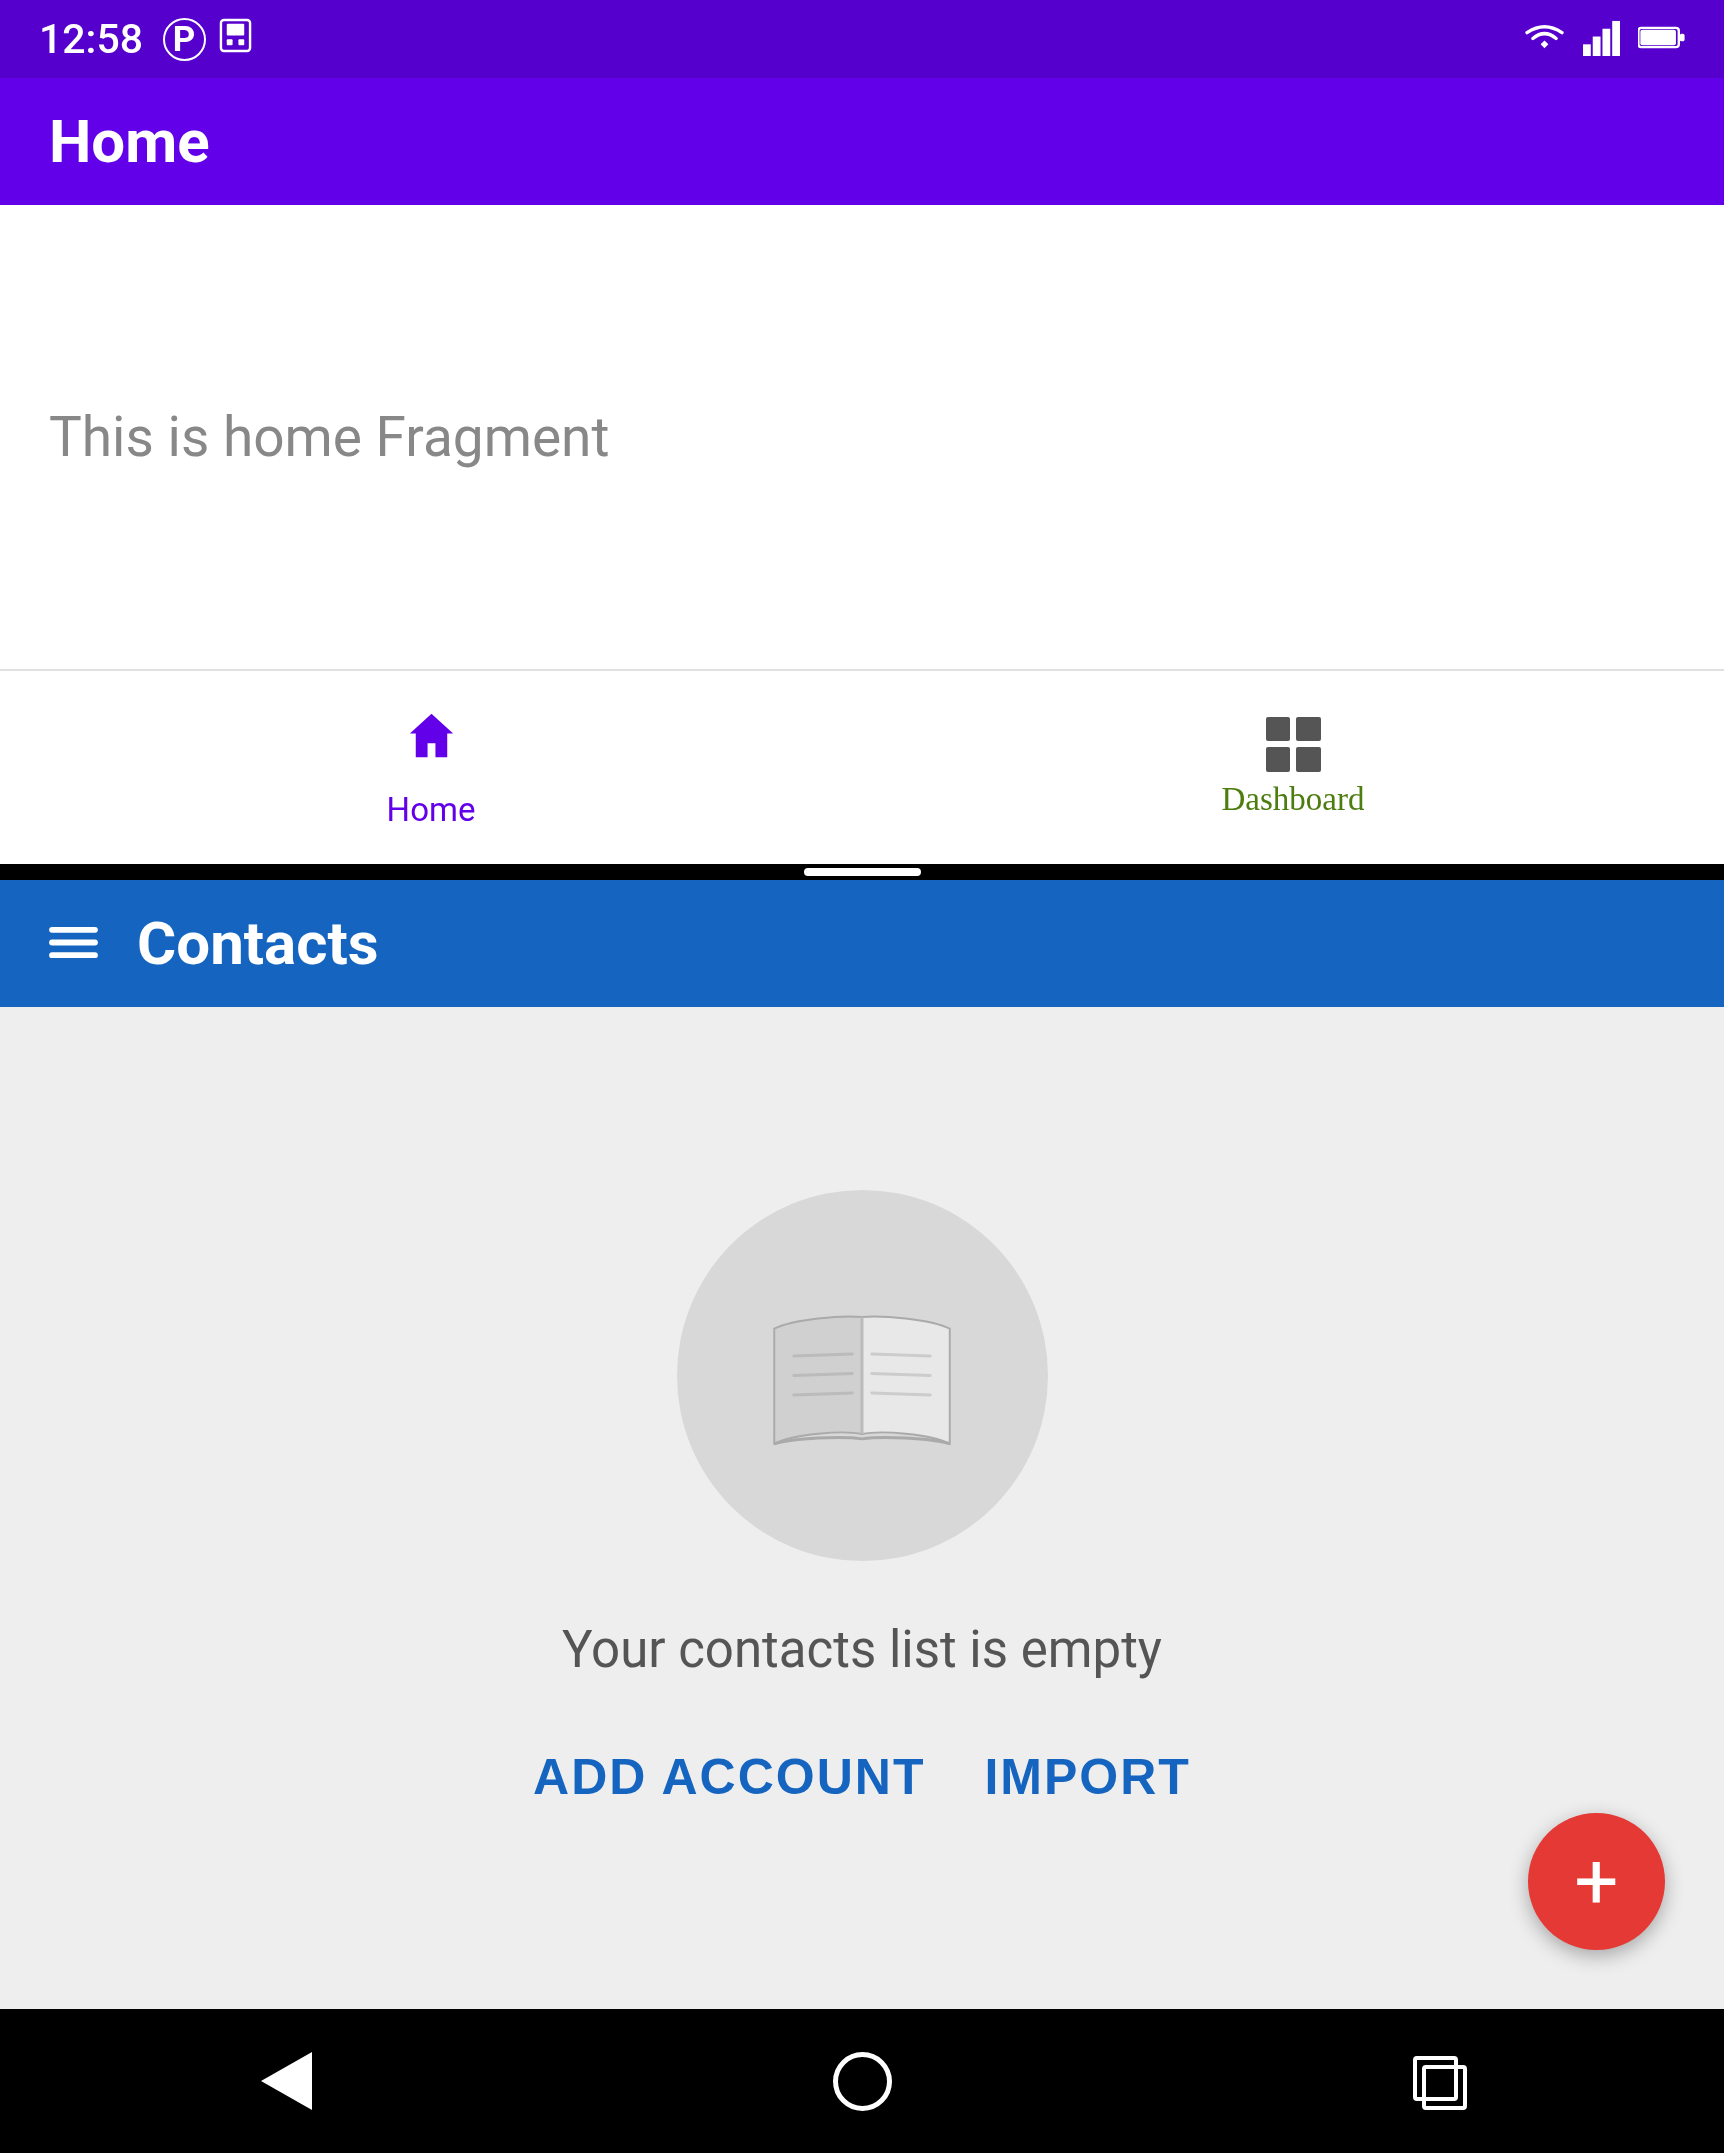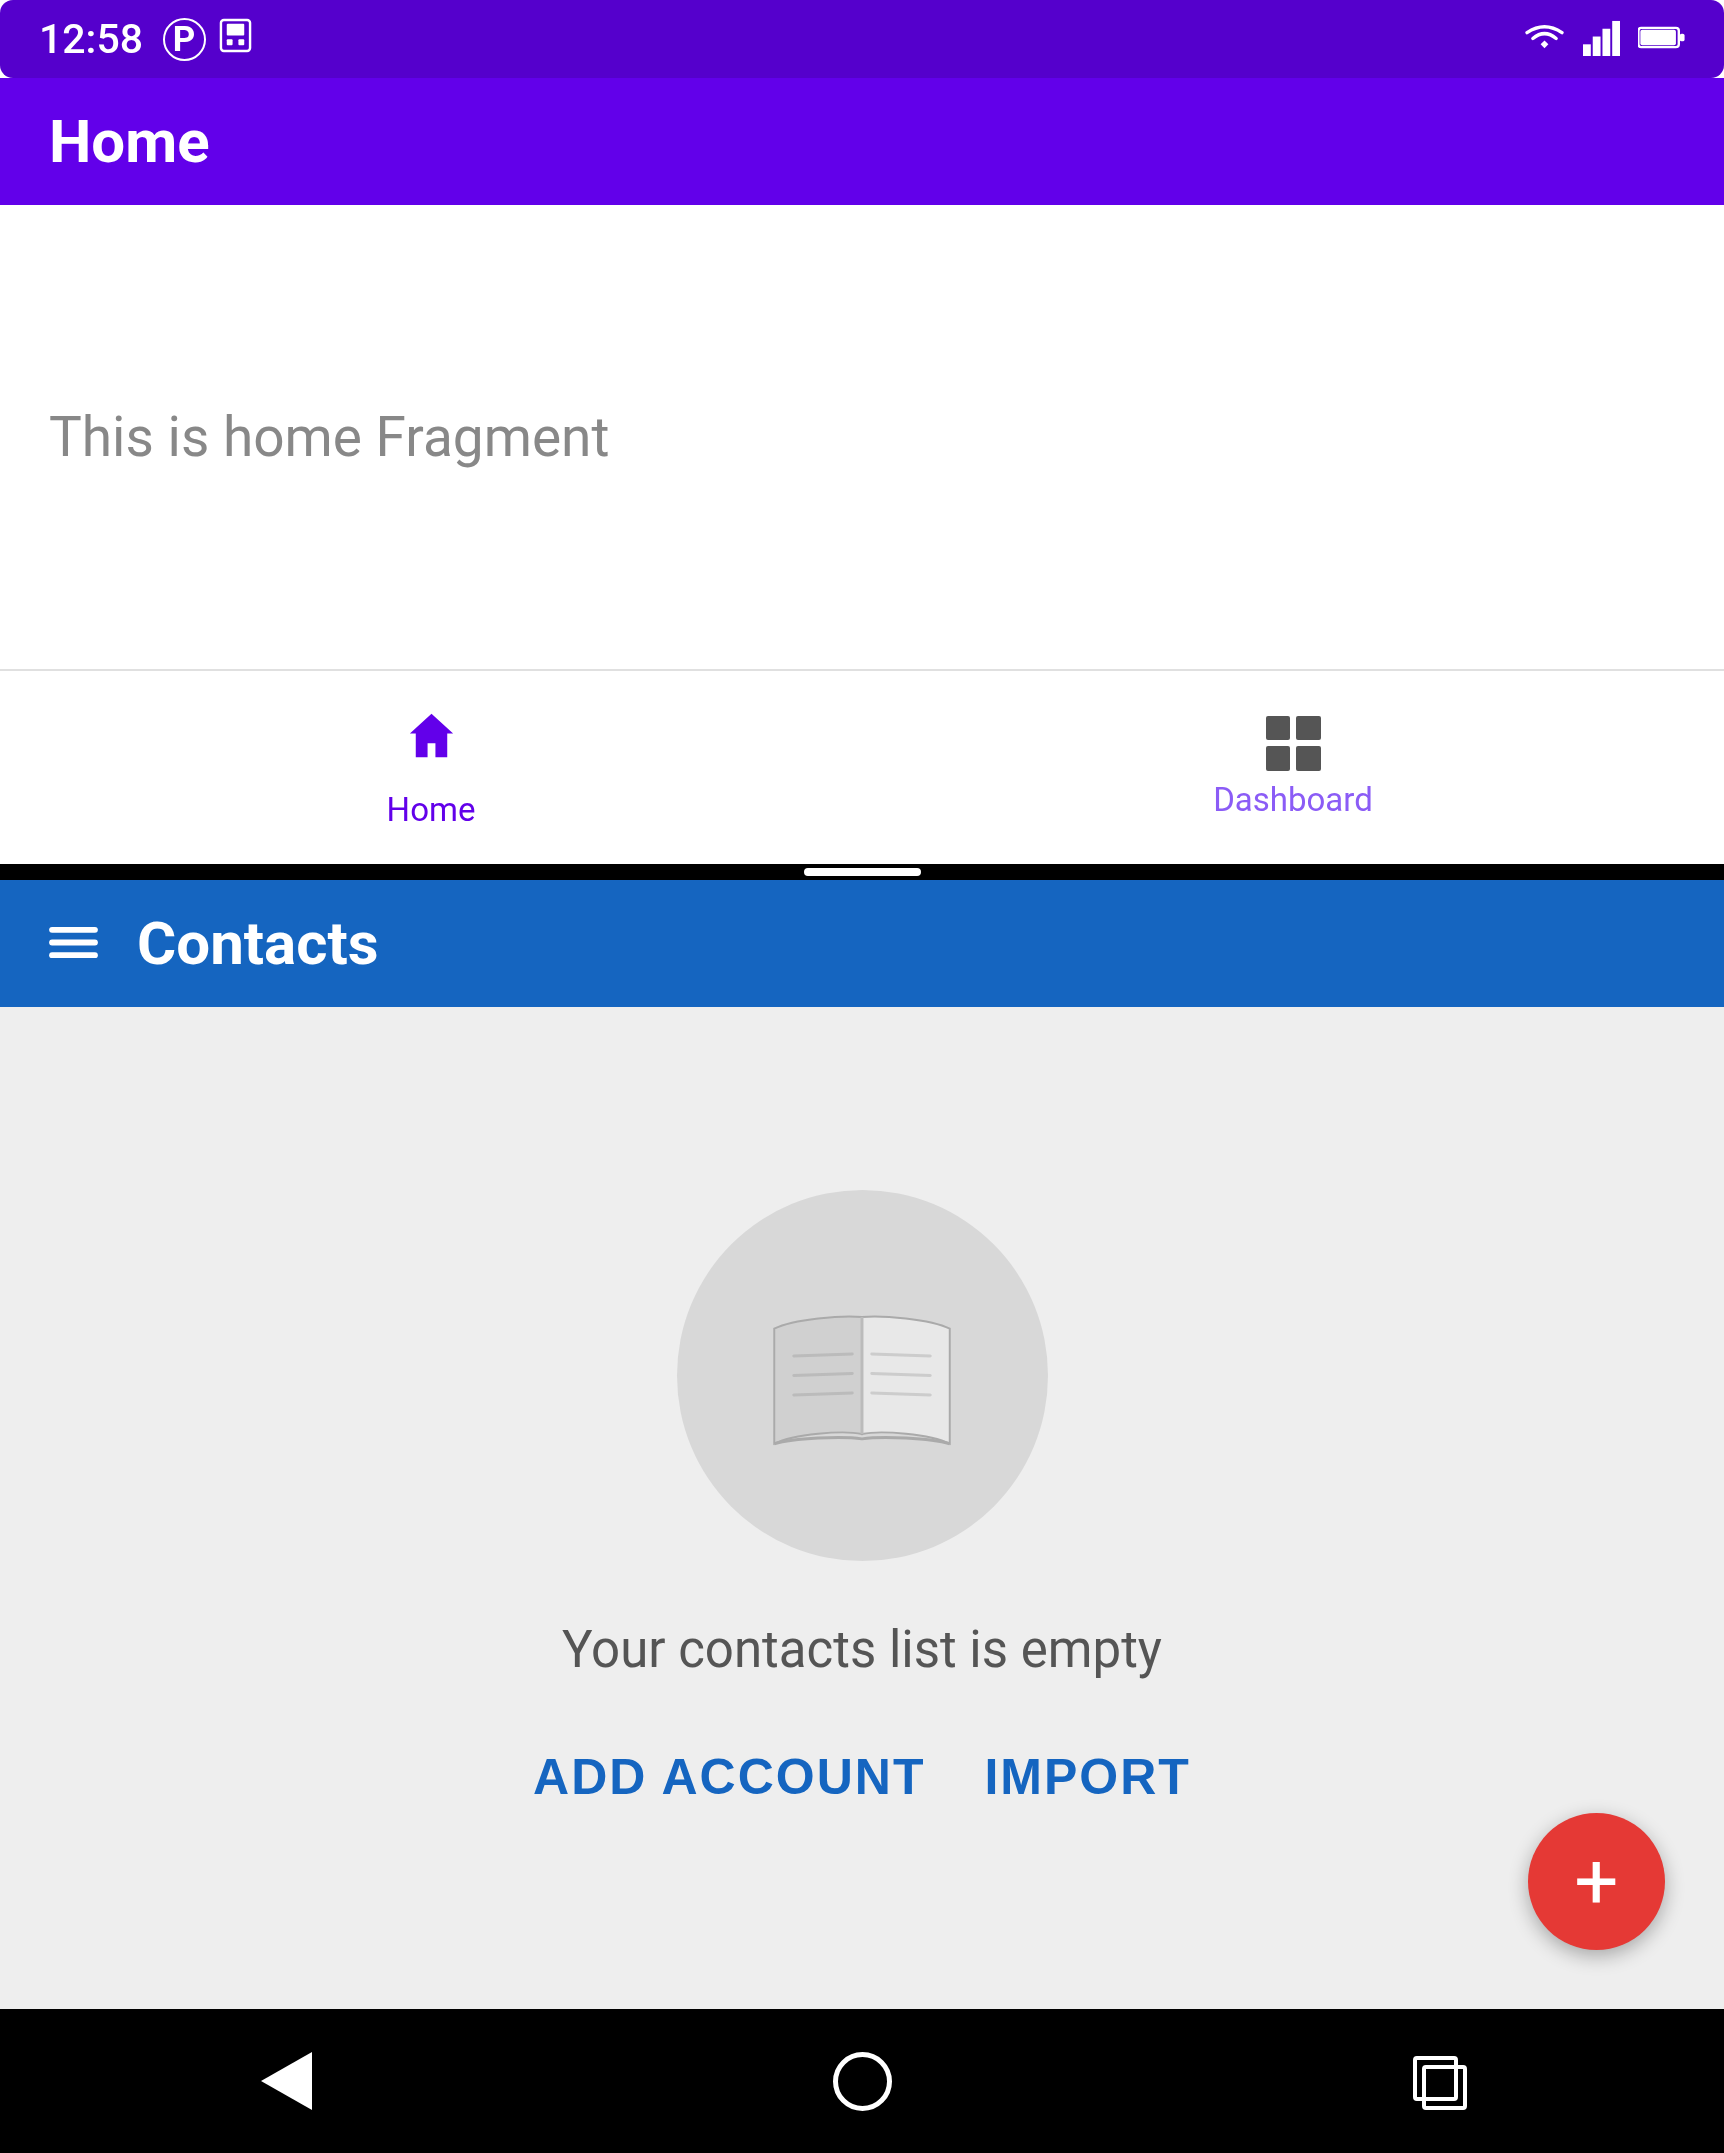--- a/index.html
+++ b/index.html
@@ -15,21 +15,20 @@
 
     
     .status-bar {
       background: #5500cc;
       height: 78px;
       display: flex;
       align-items: center;
       justify-content: space-between;
       padding: 0 39px;
       flex-shrink: 0;
-      border-radius: 13px;
     }
 
     .status-bar-left {
       display: flex;
       align-items: center;
       gap: 19.5px;
     }
 
     .status-time {
       color: white;
@@ -121,21 +120,22 @@
 
     .bottom-nav-item.active .bottom-nav-label {
       color: #6200ea;
     }
 
     .bottom-nav-item.inactive .bottom-nav-icon {
       color: #555;
     }
 
     .bottom-nav-item.inactive .bottom-nav-label {
-      color: #8b5cf6;
+      color: #4d7c0f;
+      font-family: Liberation Serif, serif;
     }
 
     
     .nav-indicator-bar {
       background: #000;
       height: 15.6px;
       display: flex;
       align-items: center;
       justify-content: center;
     }

